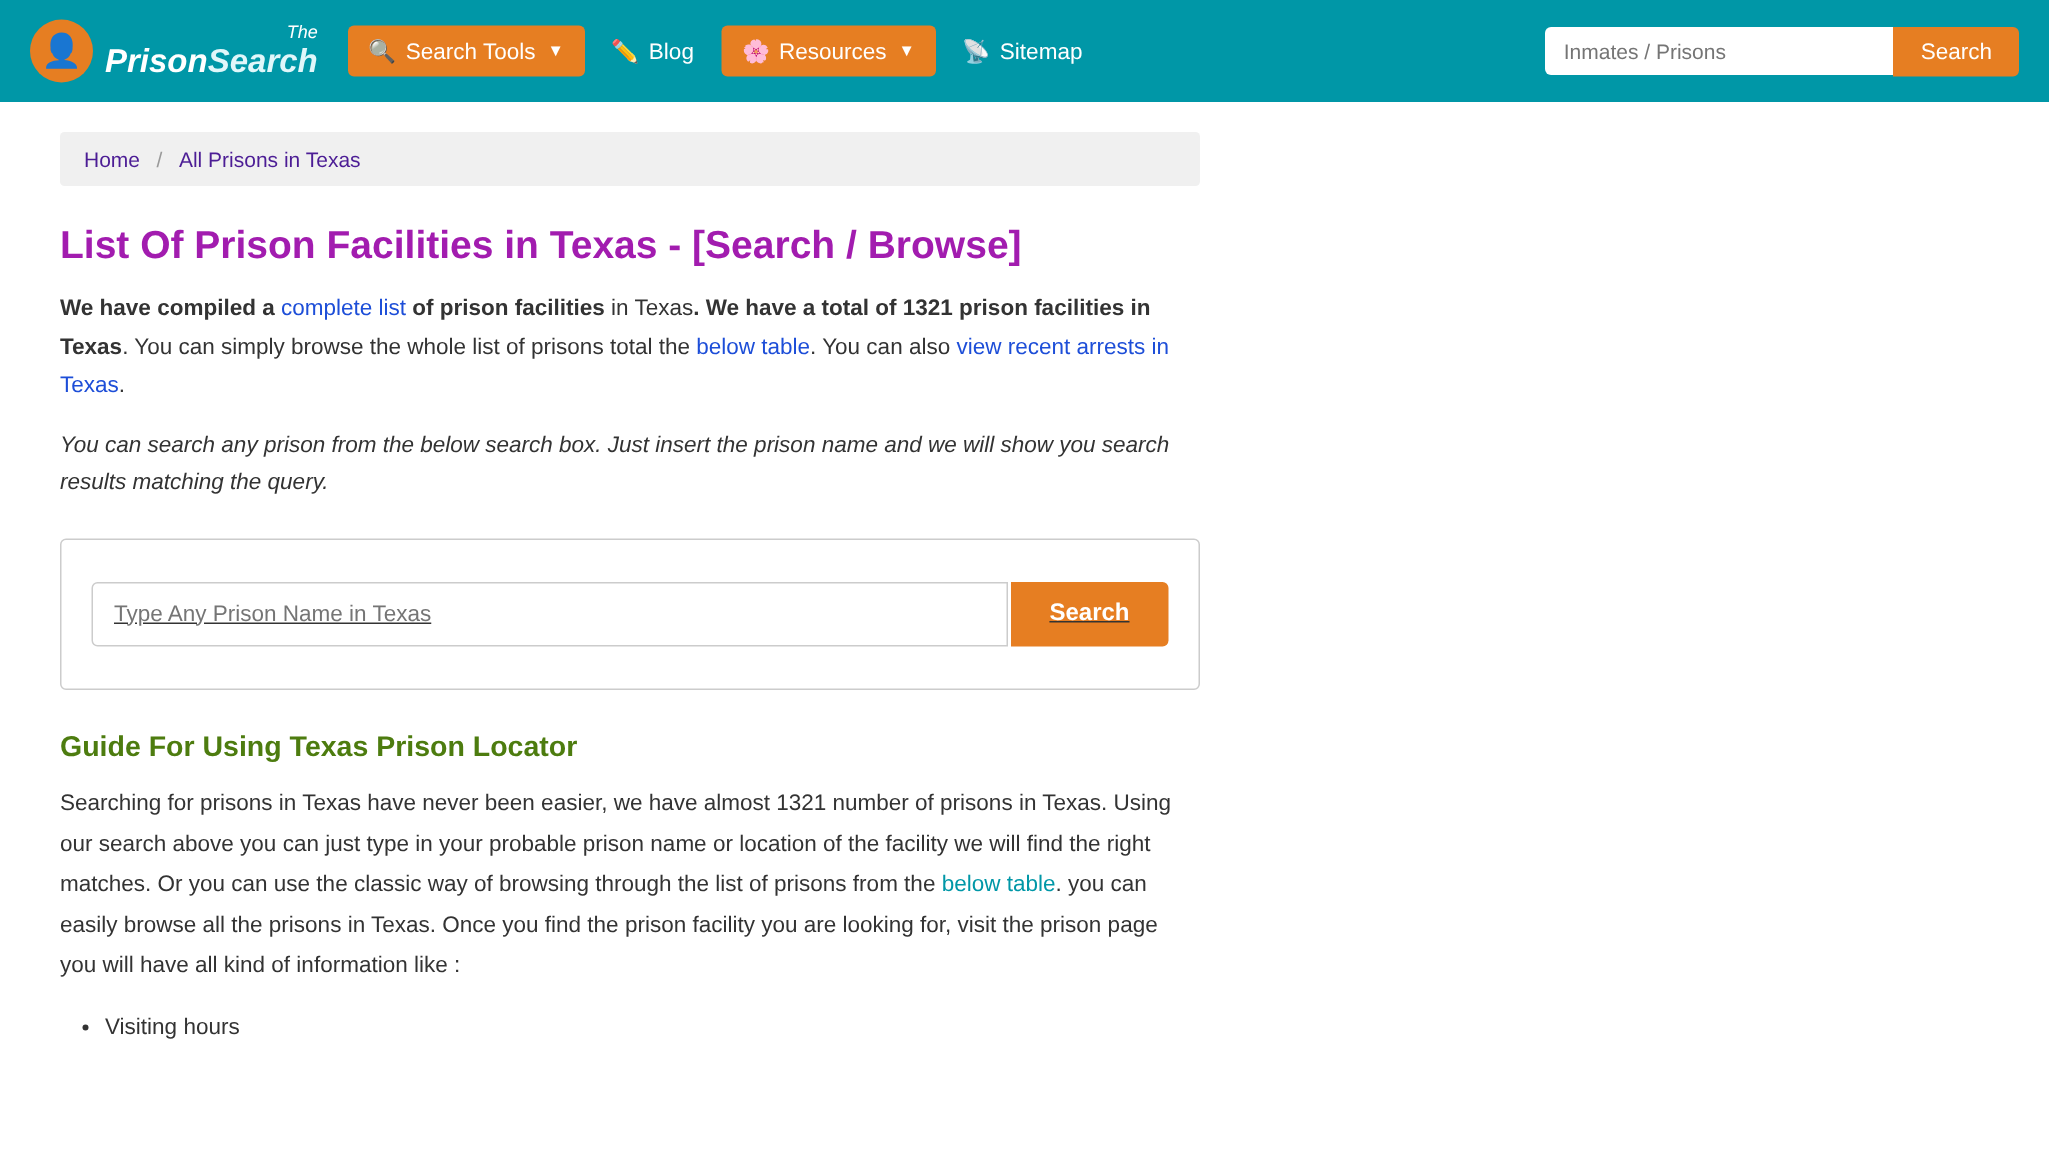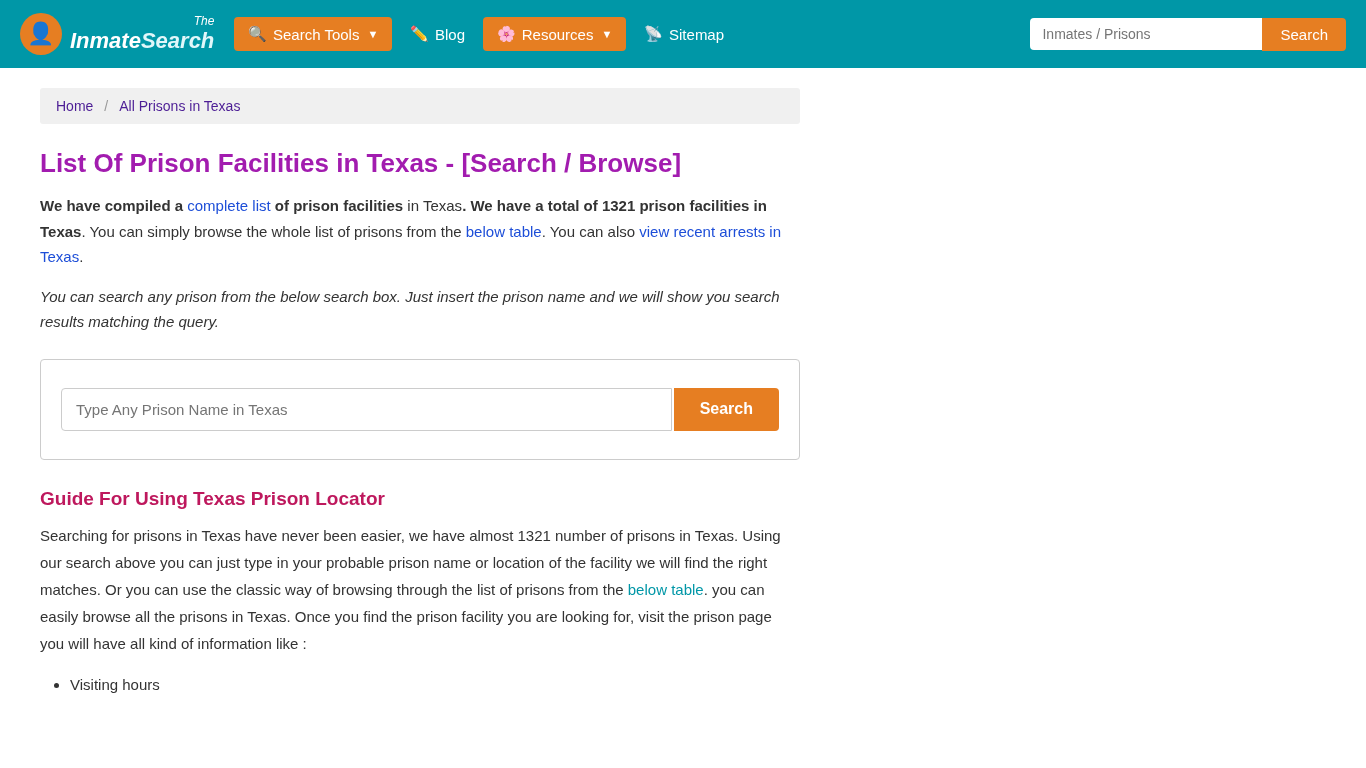--- a/index.html
+++ b/index.html
@@ -147,20 +147,21 @@
       max-width: 760px;
       border: 1px solid #ccc;
       border-radius: 4px;
       padding: 28px 20px;
       margin-bottom: 28px;
       background: #fff;
     }
     .prison-search-form {
       display: flex;
       gap: 2px;
+      text-decoration: underline;
     }
     .prison-search-form input {
       flex: 1;
       padding: 12px 14px;
       font-size: 15px;
       border: 1px solid #ccc;
       border-radius: 4px 0 0 4px;
       outline: none;
       color: #aaa;
     }
@@ -170,21 +171,21 @@
       border: none;
       padding: 12px 26px;
       font-size: 16px;
       border-radius: 0 4px 4px 0;
       cursor: pointer;
       font-weight: 600;
     }
 
     
     .guide-title {
-      color: #be185d;
+      color: #4d7c0f;
       font-size: 19px;
       font-weight: bold;
       margin-bottom: 12px;
       max-width: 760px;
     }
     .guide-text {
       max-width: 760px;
       line-height: 1.8;
       font-size: 15px;
       margin-bottom: 14px;
@@ -202,21 +203,21 @@
 </head>
 <body>
 
 <header>
   <a class="logo-area" href="#">
     <div class="logo-icon-wrapper">
       <span style="color:#fff; font-size:22px;">👤</span>
     </div>
     <div class="logo-text">
       <span class="the">The</span>
-      <span>Inmate</span><span style="font-style:italic;color:#e0f7fa;">Search</span>
+      <span>Prison</span><span style="font-style:italic;color:#e0f7fa;">Search</span>
     </div>
   </a>
 
   <nav>
     <button class="nav-btn">
       <span>🔍</span>
       <span>Search Tools</span>
       <span class="chevron">▼</span>
     </button>
 
@@ -249,21 +250,21 @@
 
   <nav class="breadcrumb">
     <a href="#">Home</a>
     <span class="sep">/</span>
     <a href="#">All Prisons in Texas</a>
   </nav>
 
   <h1 class="page-title">List Of Prison Facilities in Texas - [Search / Browse]</h1>
 
   <p class="intro-text">
-    <strong>We have compiled a </strong><a href="#">complete list</a><strong> of prison facilities</strong><span> in Texas</span><strong>. We have a total of 1321 prison facilities in Texas</strong><span>. You can simply browse the whole list of prisons from the </span><a href="#">below table</a><span>. You can also </span><a href="#">view recent arrests in Texas</a><span>.</span>
+    <strong>We have compiled a </strong><a href="#">complete list</a><strong> of prison facilities</strong><span> in Texas</span><strong>. We have a total of 1321 prison facilities in Texas</strong><span>. You can simply browse the whole list of prisons total the </span><a href="#">below table</a><span>. You can also </span><a href="#">view recent arrests in Texas</a><span>.</span>
   </p>
 
   <p class="desc-text">You can search any prison from the below search box. Just insert the prison name and we will show you search results matching the query.</p>
 
   <div class="search-box-wrapper">
     <div class="prison-search-form">
       <input type="text" placeholder="Type Any Prison Name in Texas" style="">
       <button>
         <span>Search</span>
       </button>

